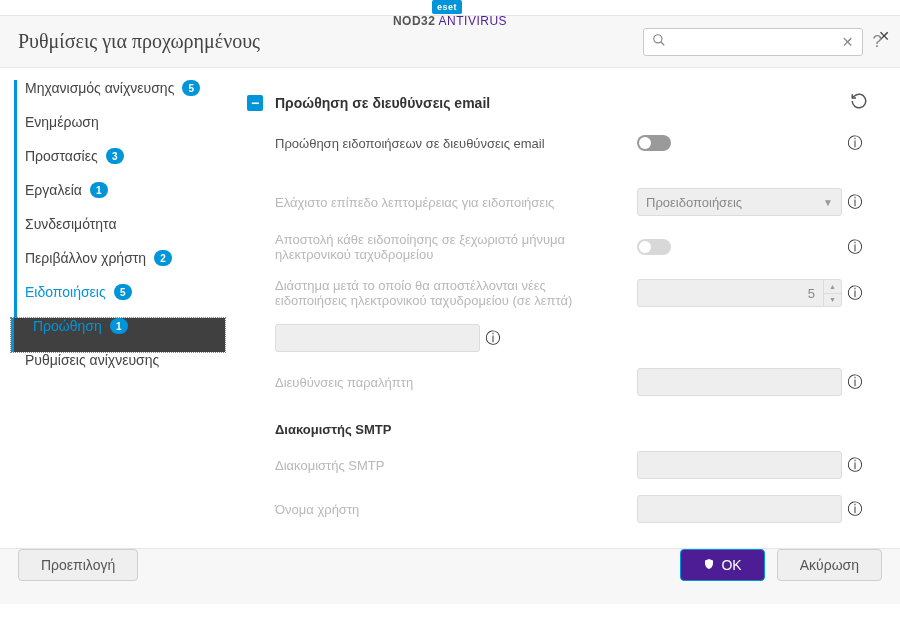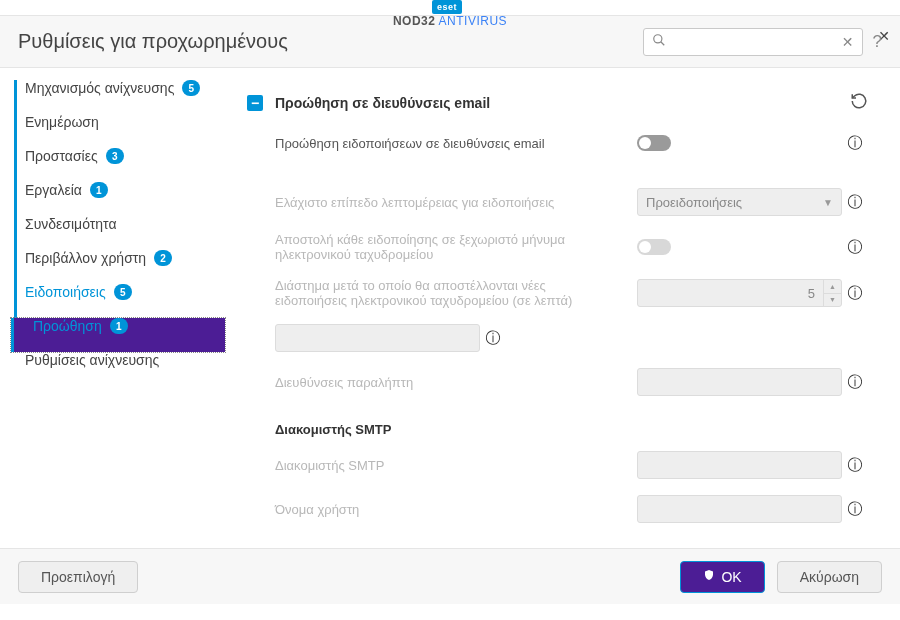--- a/index.html
+++ b/index.html
@@ -1,42 +1,42 @@
 <!DOCTYPE html>
 <html><head>
 <meta charset="utf-8">
 <style>
 * { box-sizing: border-box; margin: 0; padding: 0; font-family: "Segoe UI", Arial, sans-serif; }
 body { width: 900px; height: 620px; background: #fff; overflow: hidden; font-size: 13px; color: #333; }
 
 .titlebar { height: 16px; display: flex; align-items: center; padding: 0 10px; border-bottom: 1px solid #e5e5e5; flex-direction: column; }
 .brand-badge { background: #0094d8; color: #fff; font-size: 9px; font-weight: bold; padding: 2px 5px; border-radius: 2px; margin-right: 6px; letter-spacing: 0.5px; }
 .brand-text { font-size: 12px; color: #555; letter-spacing: 0.5px; }
-.brand-text .light { color: #3b82f6; }
+.brand-text .light { color: #4c1d95; }
 .win-controls { margin-left: auto; display: flex; gap: 18px; }
 .win-controls span { cursor: pointer; color: #444; font-size: 14px; }
 
 .header { height: 52px; background: #f7f7f7; border-bottom: 1px solid #e5e5e5; display: flex; align-items: center; padding: 0 18px; }
-.page-title { font-size: 20px; color: #444; font-weight: 400; }
+.page-title { font-size: 20px; color: #444; font-weight: 400; font-family: Liberation Serif, serif; }
 .search-wrap { margin-left: auto; display: flex; align-items: center; gap: 10px; }
 .search-box { width: 220px; height: 28px; border: 1px solid #c9c9c9; border-radius: 3px; display: flex; align-items: center; padding: 0 8px; background: #fff; }
 .search-box input { border: none; outline: none; flex: 1; font-size: 13px; }
 .search-box .sicon { color: #888; font-size: 14px; }
 .search-box .xicon { color: #888; font-size: 14px; cursor: pointer; }
 .help-icon { color: #888; font-size: 17px; cursor: pointer; }
 
 .body { display: flex; height: 480px; }
 
 .sidebar { width: 225px; padding: 12px 0 12px 14px; }
 .side-item { height: 34px; display: flex; align-items: flex-start; padding-left: 8px; border-left: 3px solid transparent; cursor: pointer; color: #444; font-size: 14px; position: relative; }
 .side-item.active { border-left-color: #0094d8; }
 .side-item.sel { color: #0094d8; }
 .side-item .badge { background: #0094d8; color: #fff; border-radius: 9px; min-width: 18px; height: 16px; font-size: 10px; display: inline-flex; align-items: center; justify-content: center; margin-left: 8px; padding: 0 5px; font-weight: bold; }
 .side-sub { padding-left: 16px; }
-.side-sub.selected { background: #4c1d95; outline: 1px dotted #888; color: #0094d8; border-left: 3px solid #0094d8; margin-left: -3px; padding-left: 19px; }
+.side-sub.selected { background: #404040; outline: 1px dotted #888; color: #0094d8; border-left: 3px solid #0094d8; margin-left: -3px; padding-left: 19px; }
 
 .content-area { flex: 1; padding: 14px 18px 0 14px; position: relative; }
 .panel { background: #fff; border-radius: 4px; height: 455px; overflow-y: auto; padding-right: 6px; }
 .panel::-webkit-scrollbar { width: 8px; }
 .panel::-webkit-scrollbar-thumb { background: #c5c5c5; border-radius: 4px; }
 .panel::-webkit-scrollbar-track { background: #f0f0f0; }
 
 .section-head { display: flex; align-items: center; padding: 10px 8px; }
 .collapse-box { width: 16px; height: 16px; background: #0094d8; border-radius: 2px; display: flex; align-items: center; justify-content: center; margin-right: 12px; }
 .collapse-box span { color: #fff; font-weight: bold; font-size: 14px; line-height: 1; }
@@ -59,21 +59,21 @@
 .spinner-ctrl { width: 100%; height: 28px; background: #eeeeee; border: 1px solid #dcdcdc; border-radius: 3px; display: flex; align-items: center; }
 .spinner-ctrl input { flex: 1; border: none; background: transparent; text-align: right; padding-right: 8px; color: #888; font-size: 13px; outline: none; }
 .spinner-btns { width: 18px; border-left: 1px solid #dcdcdc; display: flex; flex-direction: column; height: 100%; }
 .spinner-btns span { flex: 1; display: flex; align-items: center; justify-content: center; font-size: 7px; color: #999; cursor: pointer; }
 .spinner-btns span:first-child { border-bottom: 1px solid #dcdcdc; }
 
 .text-ctrl { width: 100%; height: 28px; background: #eeeeee; border: 1px solid #dcdcdc; border-radius: 3px; padding: 0 8px; font-size: 13px; outline: none; color: #888; }
 
 .subsection { font-weight: 600; color: #333; padding: 18px 8px 6px 36px; font-size: 13px; }
 
-.footer { height: 56px; background: #f7f7f7; border-top: 1px solid #e5e5e5; display: flex; align-items: center; padding: 0 18px; }
+.footer { height: 56px; background: #f7f7f7; border-top: 1px solid #e5e5e5; display: flex; padding: 0 18px; }
 .btn { height: 32px; padding: 0 22px; border-radius: 4px; border: 1px solid #cfcfcf; background: #efefef; color: #555; font-size: 14px; cursor: pointer; display: inline-flex; align-items: center; gap: 6px; }
 .btn.primary { background: #4c1d95; border-color: #0094d8; color: #fff; }
 .btn.primary .shield { font-size: 12px; }
 .footer-right { margin-left: auto; display: flex; gap: 12px; }
 
 svg.revert { width: 18px; height: 18px; }
 </style>
 </head>
 <body>
 

